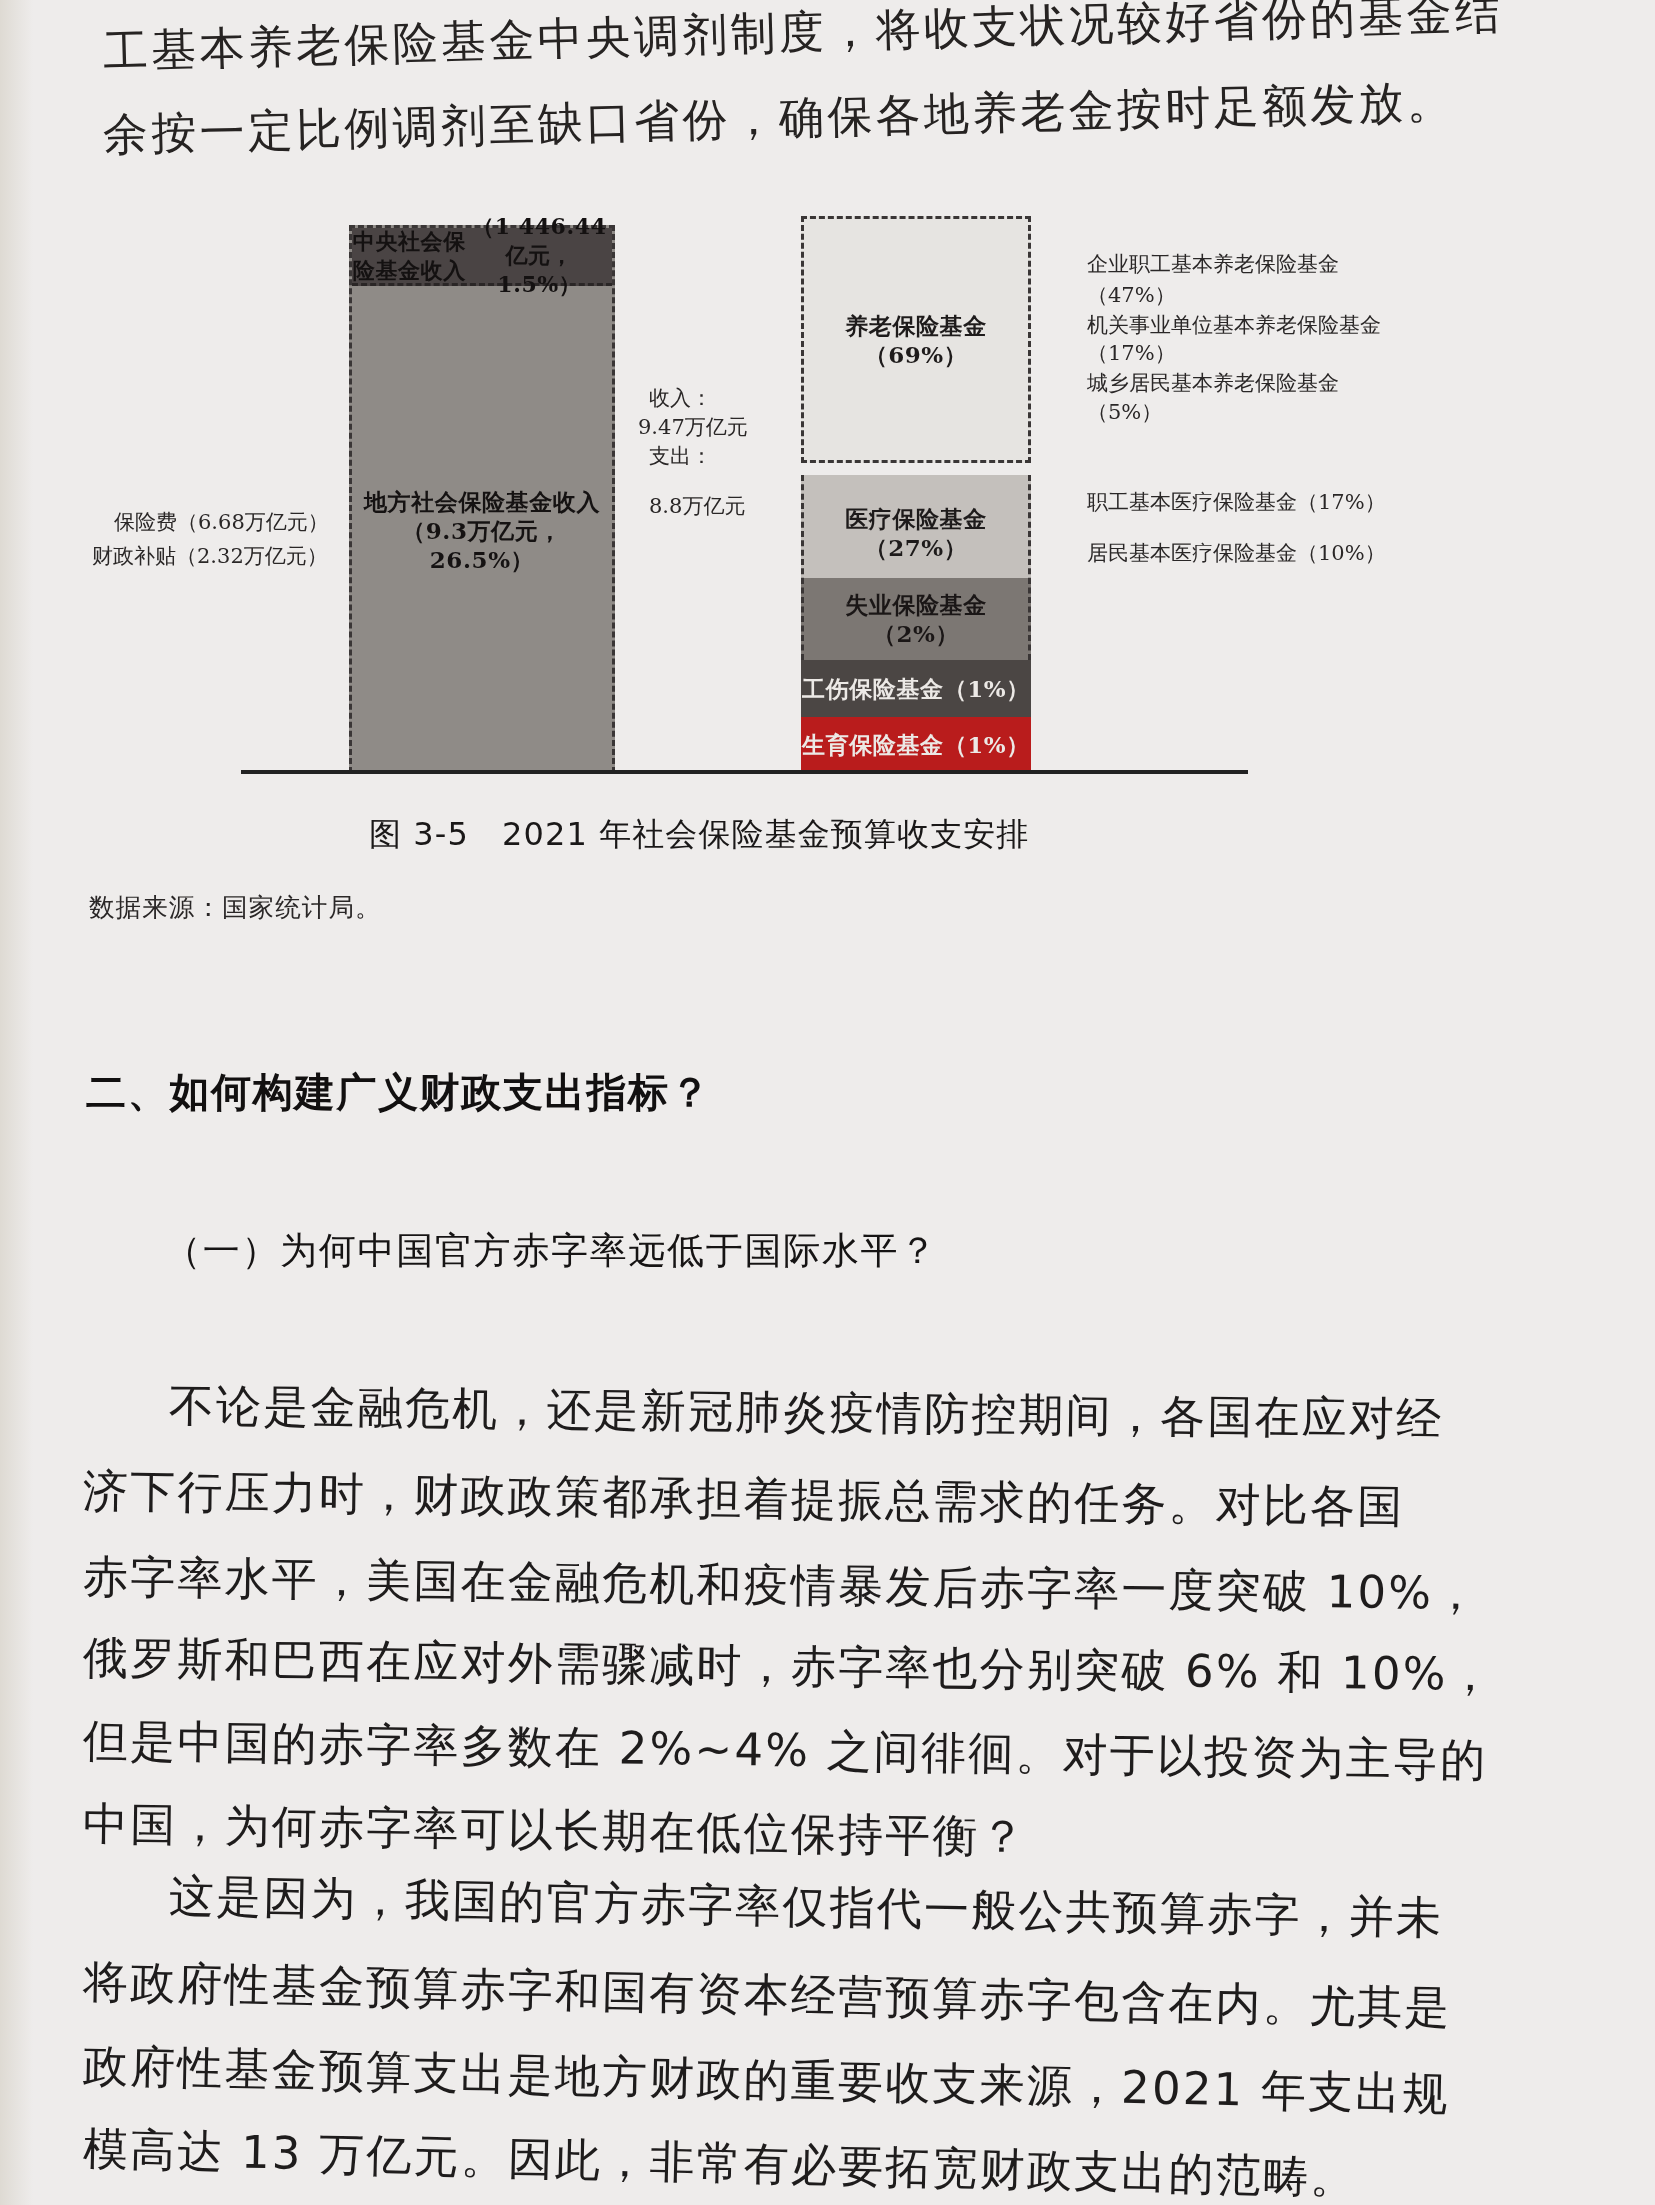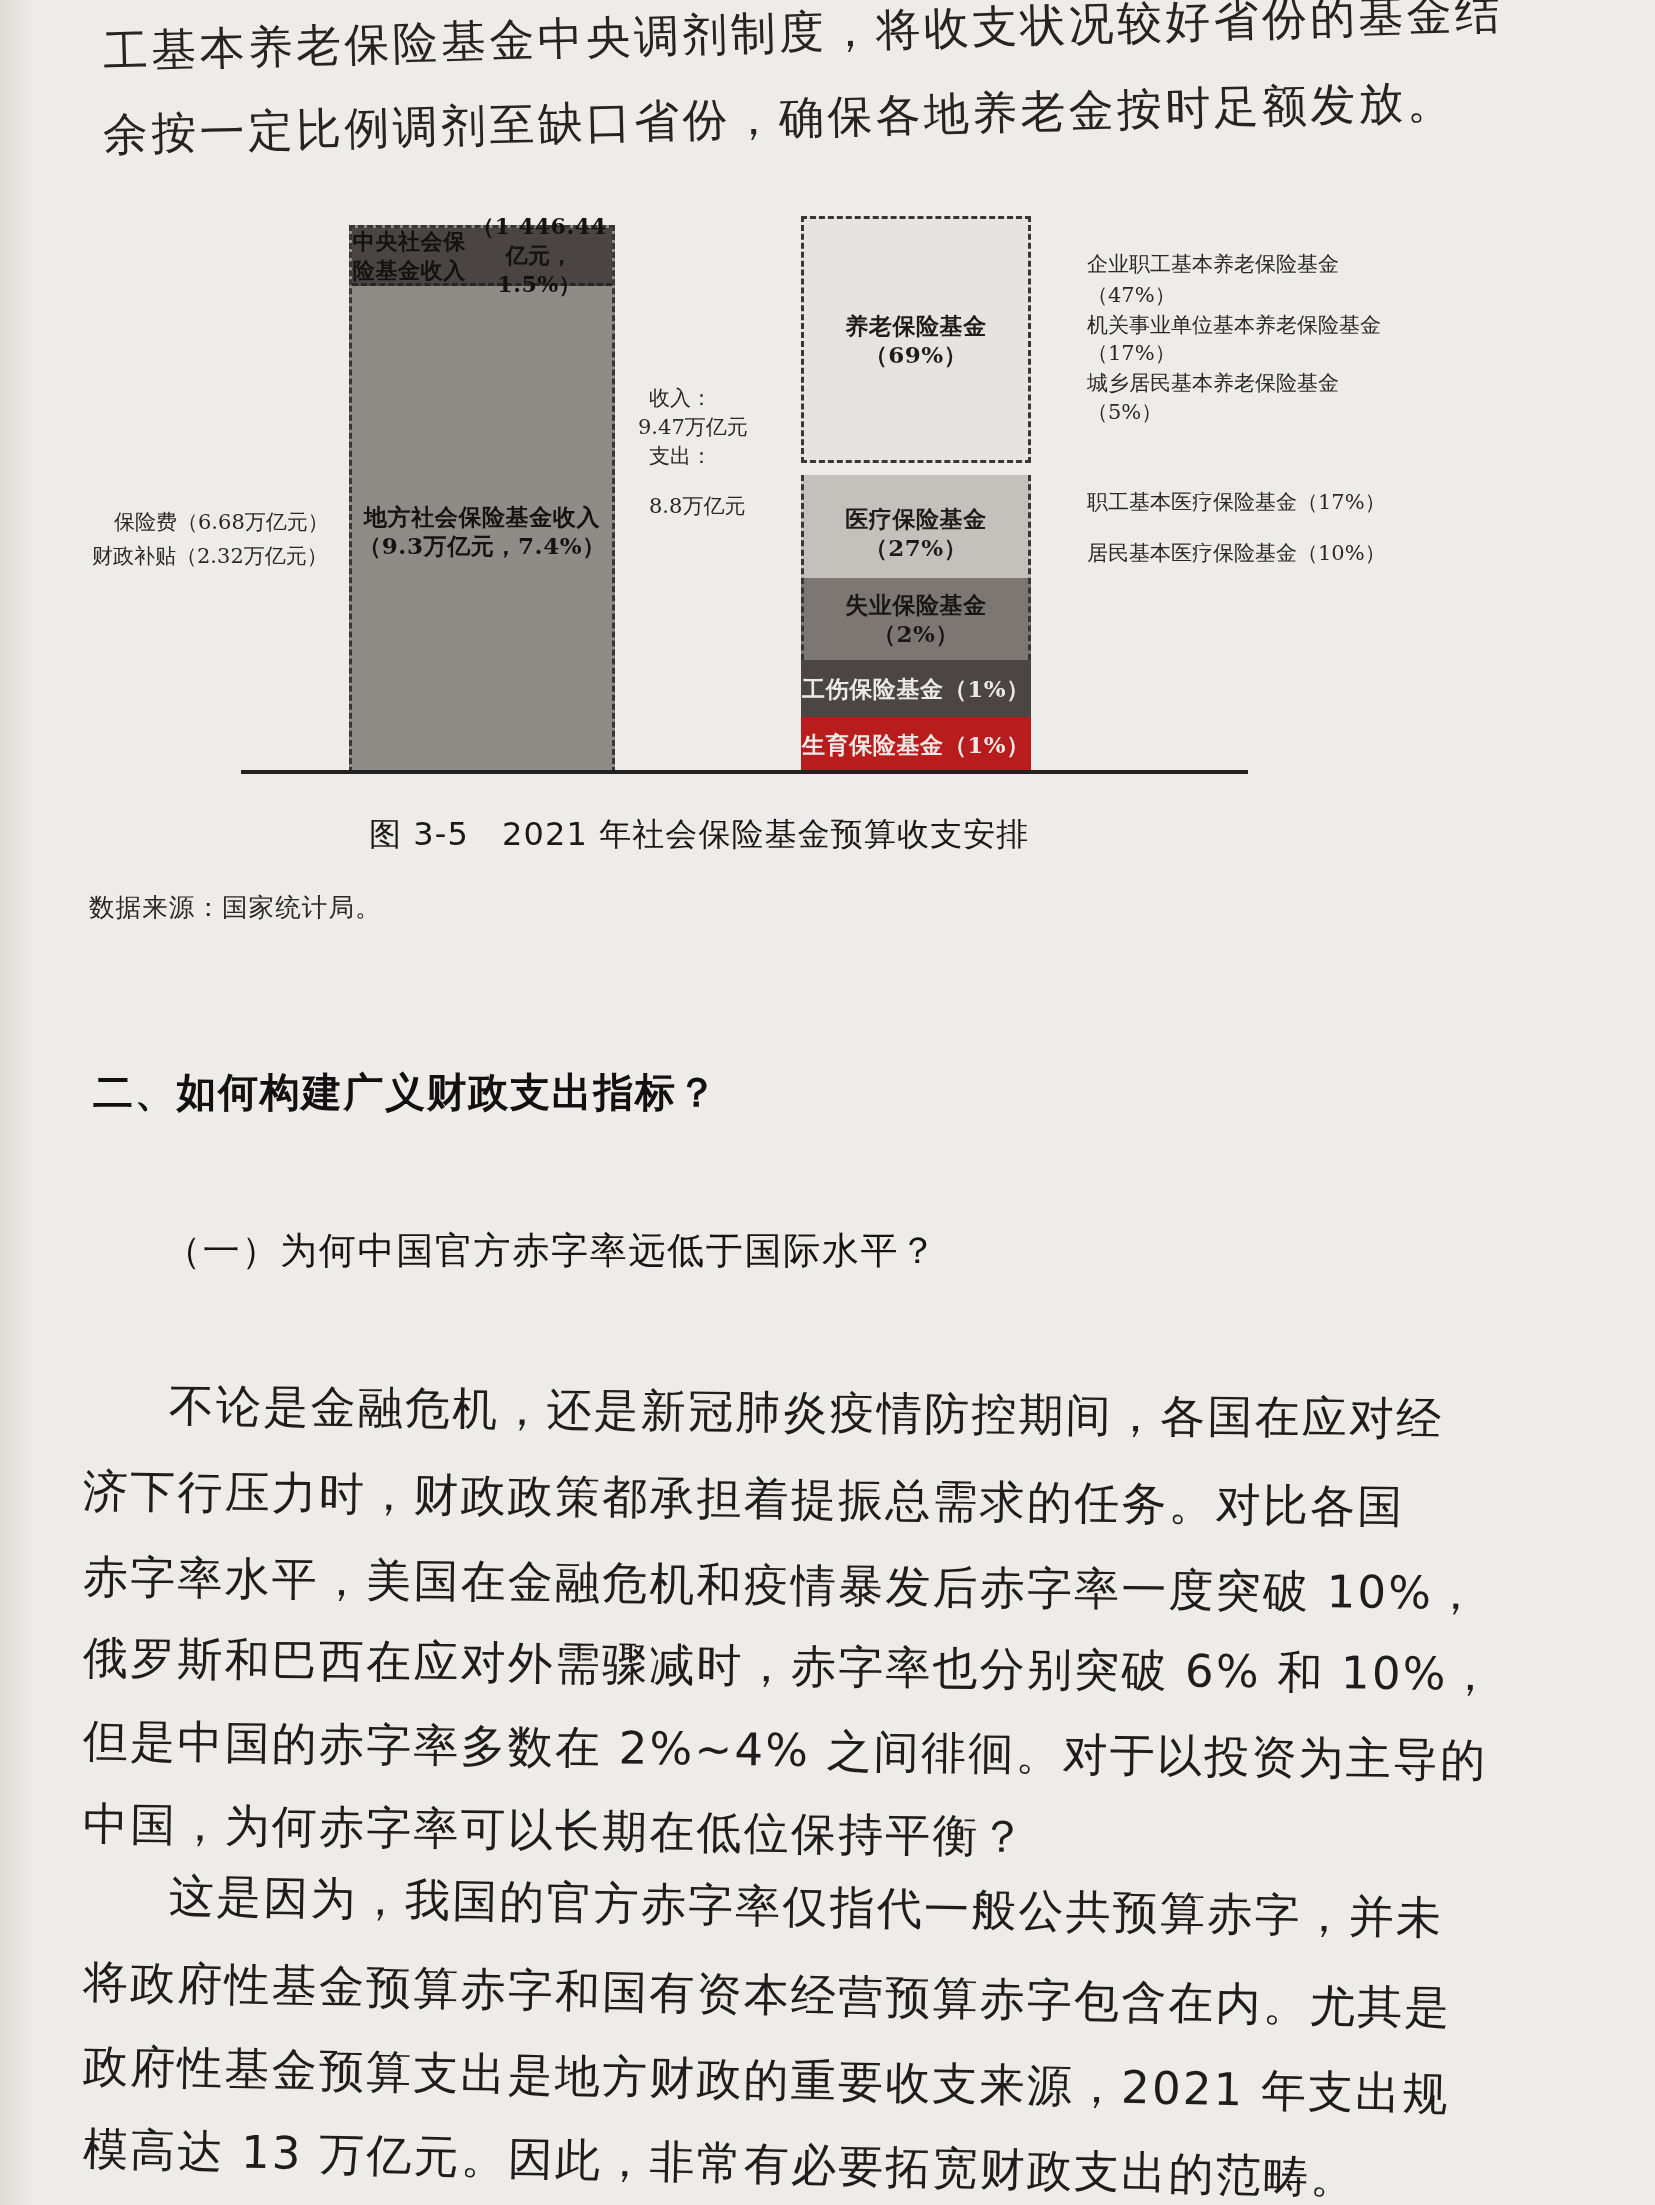--- a/index.html
+++ b/index.html
@@ -48,21 +48,21 @@
 
   <div class="bar dashed" style="left:349px;top:225px;width:266px;height:548px;background:#8f8b87;">
     <div class="seg" style="top:0;height:58px;background:#4a4444;color:#141111;border-bottom:3.3px dashed #2a2626;flex-direction:row;">
       <span class="seg-label">中央社会保险基金收入</span>
       <span class="seg-label">（1 446.44亿元，1.5%）</span>
     </div>
     <div class="seg" style="top:58px;height:486px;color:#151212;flex-direction:column;padding-bottom:250px;padding-top:0;box-sizing:border-box;justify-content:flex-end;">
     </div>
     <div class="seg" style="top:272px;height:61px;background:transparent;color:#151212;flex-direction:column;">
       <span class="seg-label" style="font-size:23px;">地方社会保险基金收入</span>
-      <span class="seg-label" style="font-size:23px;">（9.3万亿元，7.4%）</span>
+      <span class="seg-label" style="font-size:23px;">（9.3万亿元，26.5%）</span>
     </div>
   </div>
 
   <div class="annot" style="left:649px;top:384px;">收入：</div>
   <div class="annot" style="left:638px;top:413px;">9.47万亿元</div>
   <div class="annot" style="left:649px;top:442px;">支出：</div>
   <div class="annot" style="left:649px;top:471px;margin-top:21px;">8.8万亿元</div>
 
   <div class="bar" style="left:801px;top:216px;width:230px;height:556px;">
     <div class="seg dashed" style="top:0;height:247px;background:#e6e4e1;color:#1e1b1b;">
@@ -95,21 +95,21 @@
     <div class="annot" style="left:1087px;top:488px;">职工基本医疗保险基金（17%）</div>
     <div class="annot" style="left:1087px;top:539px;">居民基本医疗保险基金（10%）</div>
   </div>
 
   <div class="baseline" style="left:241px;top:770px;width:1007px;height:4.4px;"></div>
 
   <div class="caption" style="left:369px;top:813px;">图 3-5　2021 年社会保险基金预算收支安排</div>
   <div class="source" style="left:89px;top:890px;">数据来源：国家统计局。</div>
 </div>
 
-<div class="h2" style="left:93px;top:1065px;">二、如何构建广义财政支出指标？</div>
+<div class="h2" style="left:86px;top:1065px;">二、如何构建广义财政支出指标？</div>
 <div class="h3" style="left:164px;top:1226px;">（一）为何中国官方赤字率远低于国际水平？</div>
 
 <div>
   <div class="line body-text" style="left:169px;top:1376px;transform:rotate(0.6deg);transform-origin:left center;">不论是金融危机，还是新冠肺炎疫情防控期间，各国在应对经</div>
   <div class="line body-text" style="left:83px;top:1461px;transform:rotate(0.7deg);transform-origin:left center;">济下行压力时，财政政策都承担着提振总需求的任务。对比各国</div>
   <div class="line body-text" style="left:83px;top:1547px;transform:rotate(0.7deg);transform-origin:left center;">赤字率水平，美国在金融危机和疫情暴发后赤字率一度突破 10%，</div>
   <div class="line body-text" style="left:83px;top:1628px;transform:rotate(0.7deg);transform-origin:left center;">俄罗斯和巴西在应对外需骤减时，赤字率也分别突破 6% 和 10%，</div>
   <div class="line body-text" style="left:83px;top:1711px;transform:rotate(0.8deg);transform-origin:left center;">但是中国的赤字率多数在 2%~4% 之间徘徊。对于以投资为主导的</div>
   <div class="line body-text" style="left:83px;top:1794px;transform:rotate(0.8deg);transform-origin:left center;">中国，为何赤字率可以长期在低位保持平衡？</div>
 </div>

